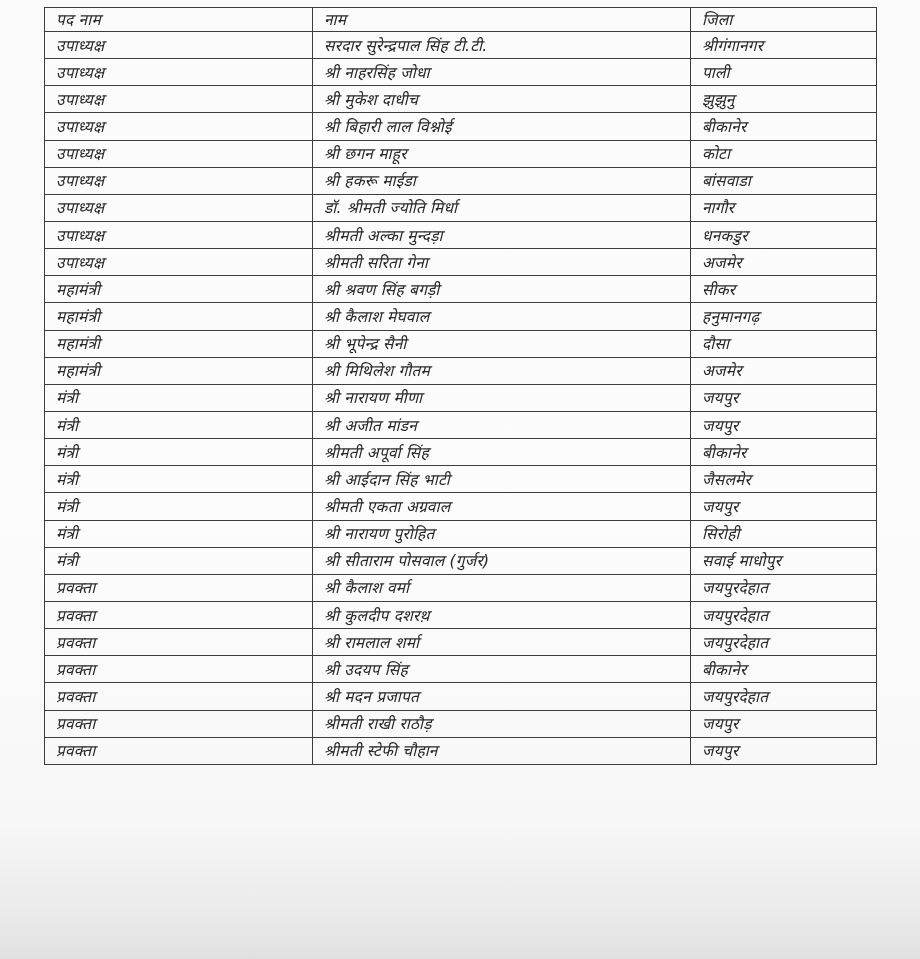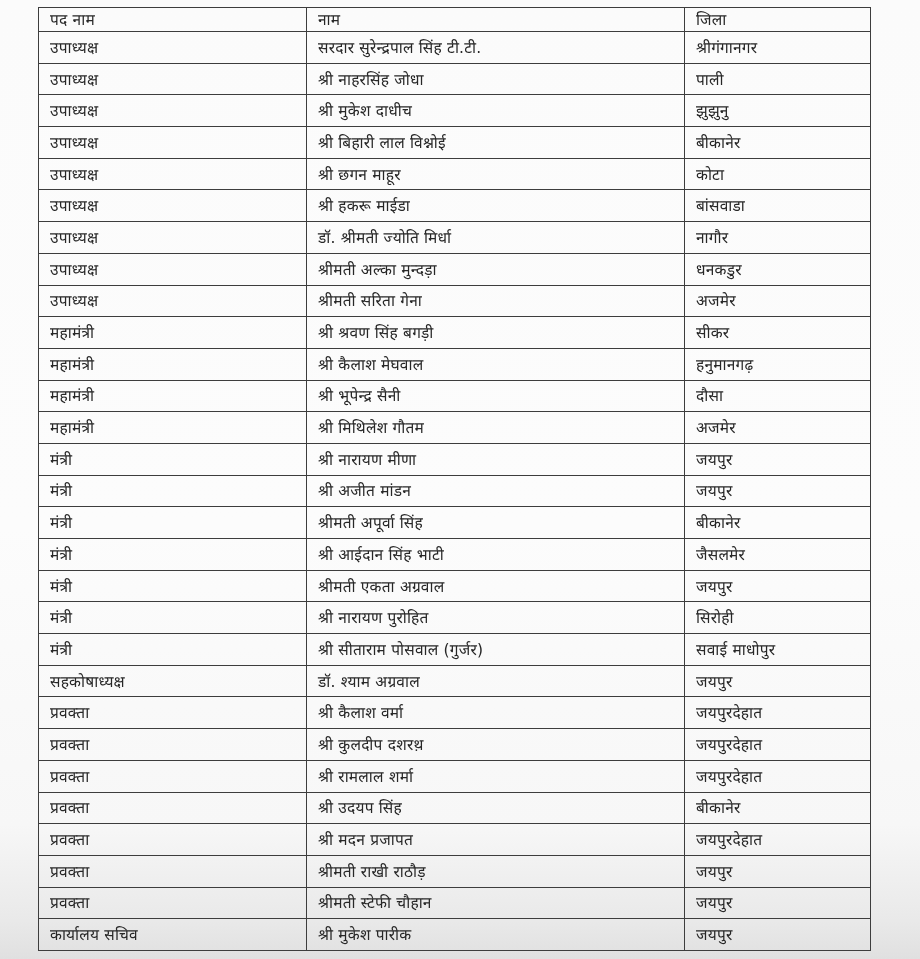--- a/index.html
+++ b/index.html
@@ -14,24 +14,25 @@
     font-family: "DejaVu Sans", sans-serif;
     background: linear-gradient(180deg,
       #fbfbfb 0%,
       #fcfcfc 55%,
       #f7f7f7 86%,
       #e9e9e9 96%,
       #e0e0e0 100%);
   }
   .page-frame {
     position: absolute;
-    left: 38px;
+    left: 44px;
     top: 7px;
     width: 832px;
-    height: 944px;
+    height: 758px;
+    font-style: italic;
   }
   table.officials {
     width: 100%;
     height: 100%;
     border-collapse: collapse;
     table-layout: fixed;
     background: transparent;
   }
   table.officials th,
   table.officials td {
@@ -165,25 +166,20 @@
           <td>मंत्री</td>
           <td>श्री नारायण पुरोहित</td>
           <td>सिरोही</td>
         </tr>
         <tr>
           <td>मंत्री</td>
           <td>श्री सीताराम पोसवाल (गुर्जर)</td>
           <td>सवाई माधोपुर</td>
         </tr>
         <tr>
-          <td>सहकोषाध्यक्ष</td>
-          <td>डॉ. श्याम अग्रवाल</td>
-          <td>जयपुर</td>
-        </tr>
-        <tr>
           <td>प्रवक्ता</td>
           <td>श्री कैलाश वर्मा</td>
           <td>जयपुरदेहात</td>
         </tr>
         <tr>
           <td>प्रवक्ता</td>
           <td>श्री कुलदीप दशरथ़</td>
           <td>जयपुरदेहात</td>
         </tr>
         <tr>
@@ -202,22 +198,17 @@
           <td>जयपुरदेहात</td>
         </tr>
         <tr>
           <td>प्रवक्ता</td>
           <td>श्रीमती राखी राठौड़</td>
           <td>जयपुर</td>
         </tr>
         <tr>
           <td>प्रवक्ता</td>
           <td>श्रीमती स्टेफी चौहान</td>
-          <td>जयपुर</td>
-        </tr>
-        <tr>
-          <td>कार्यालय सचिव</td>
-          <td>श्री मुकेश पारीक</td>
           <td>जयपुर</td>
         </tr>
       </tbody>
   </table>
 </div>
 
 </body></html>

